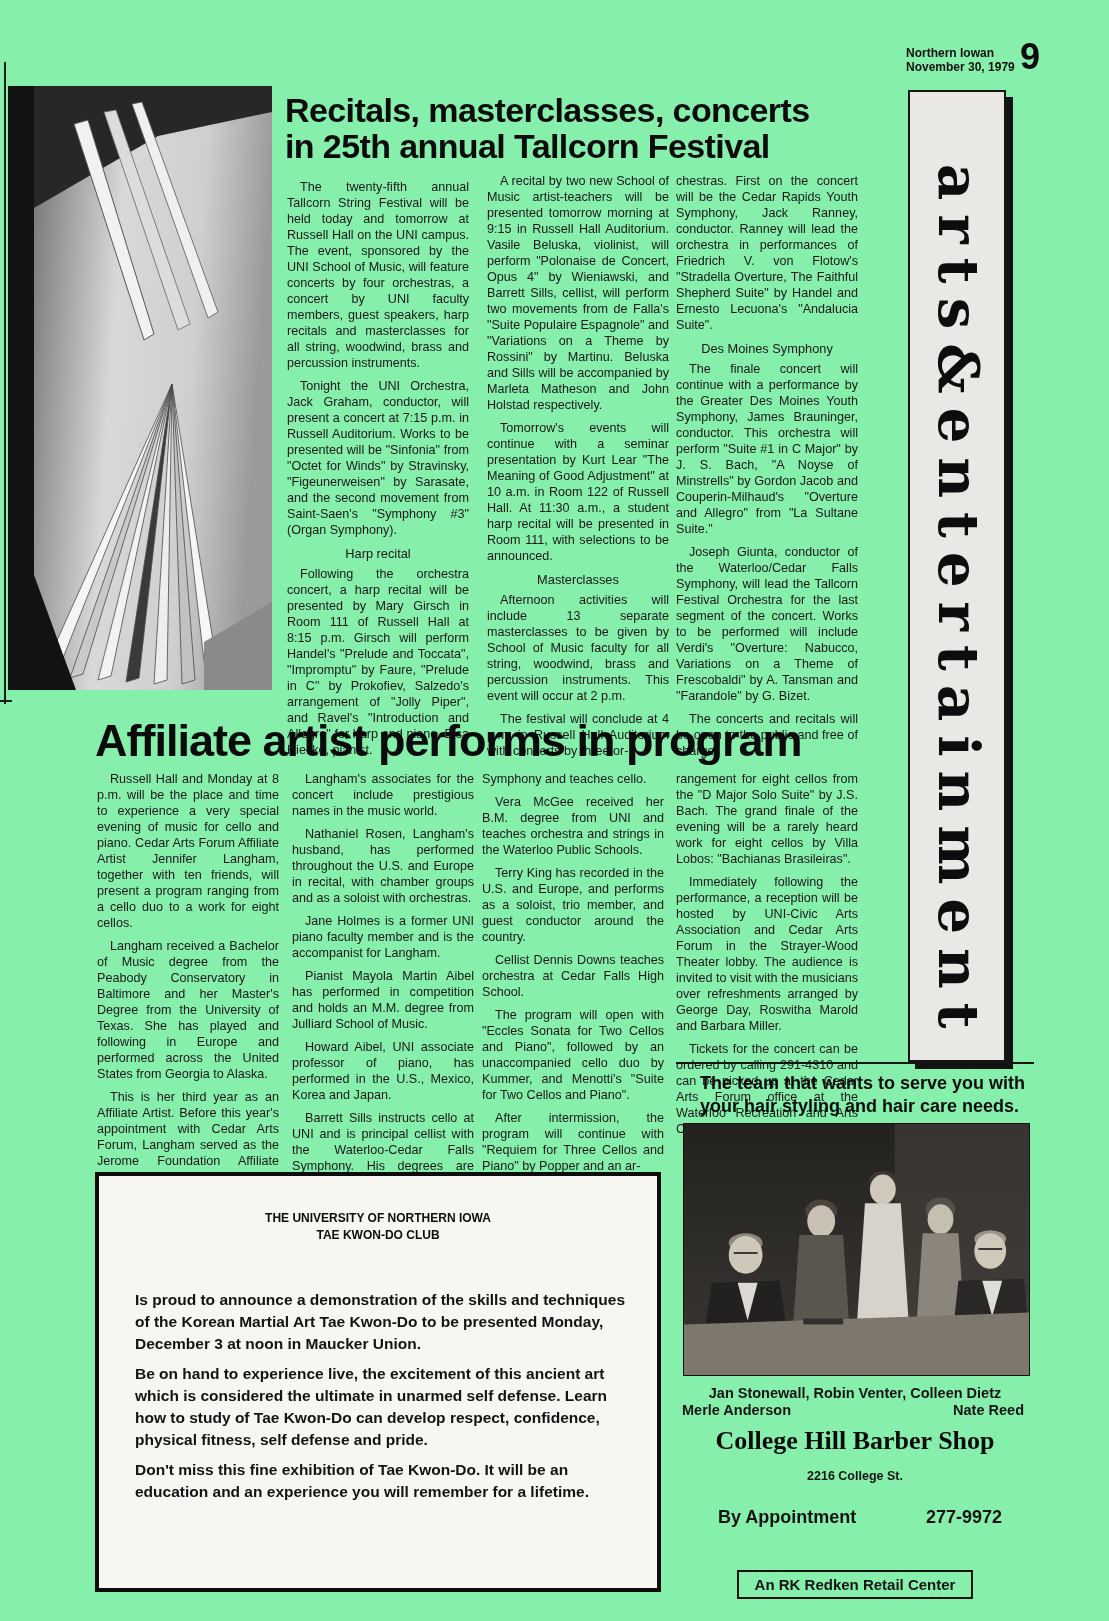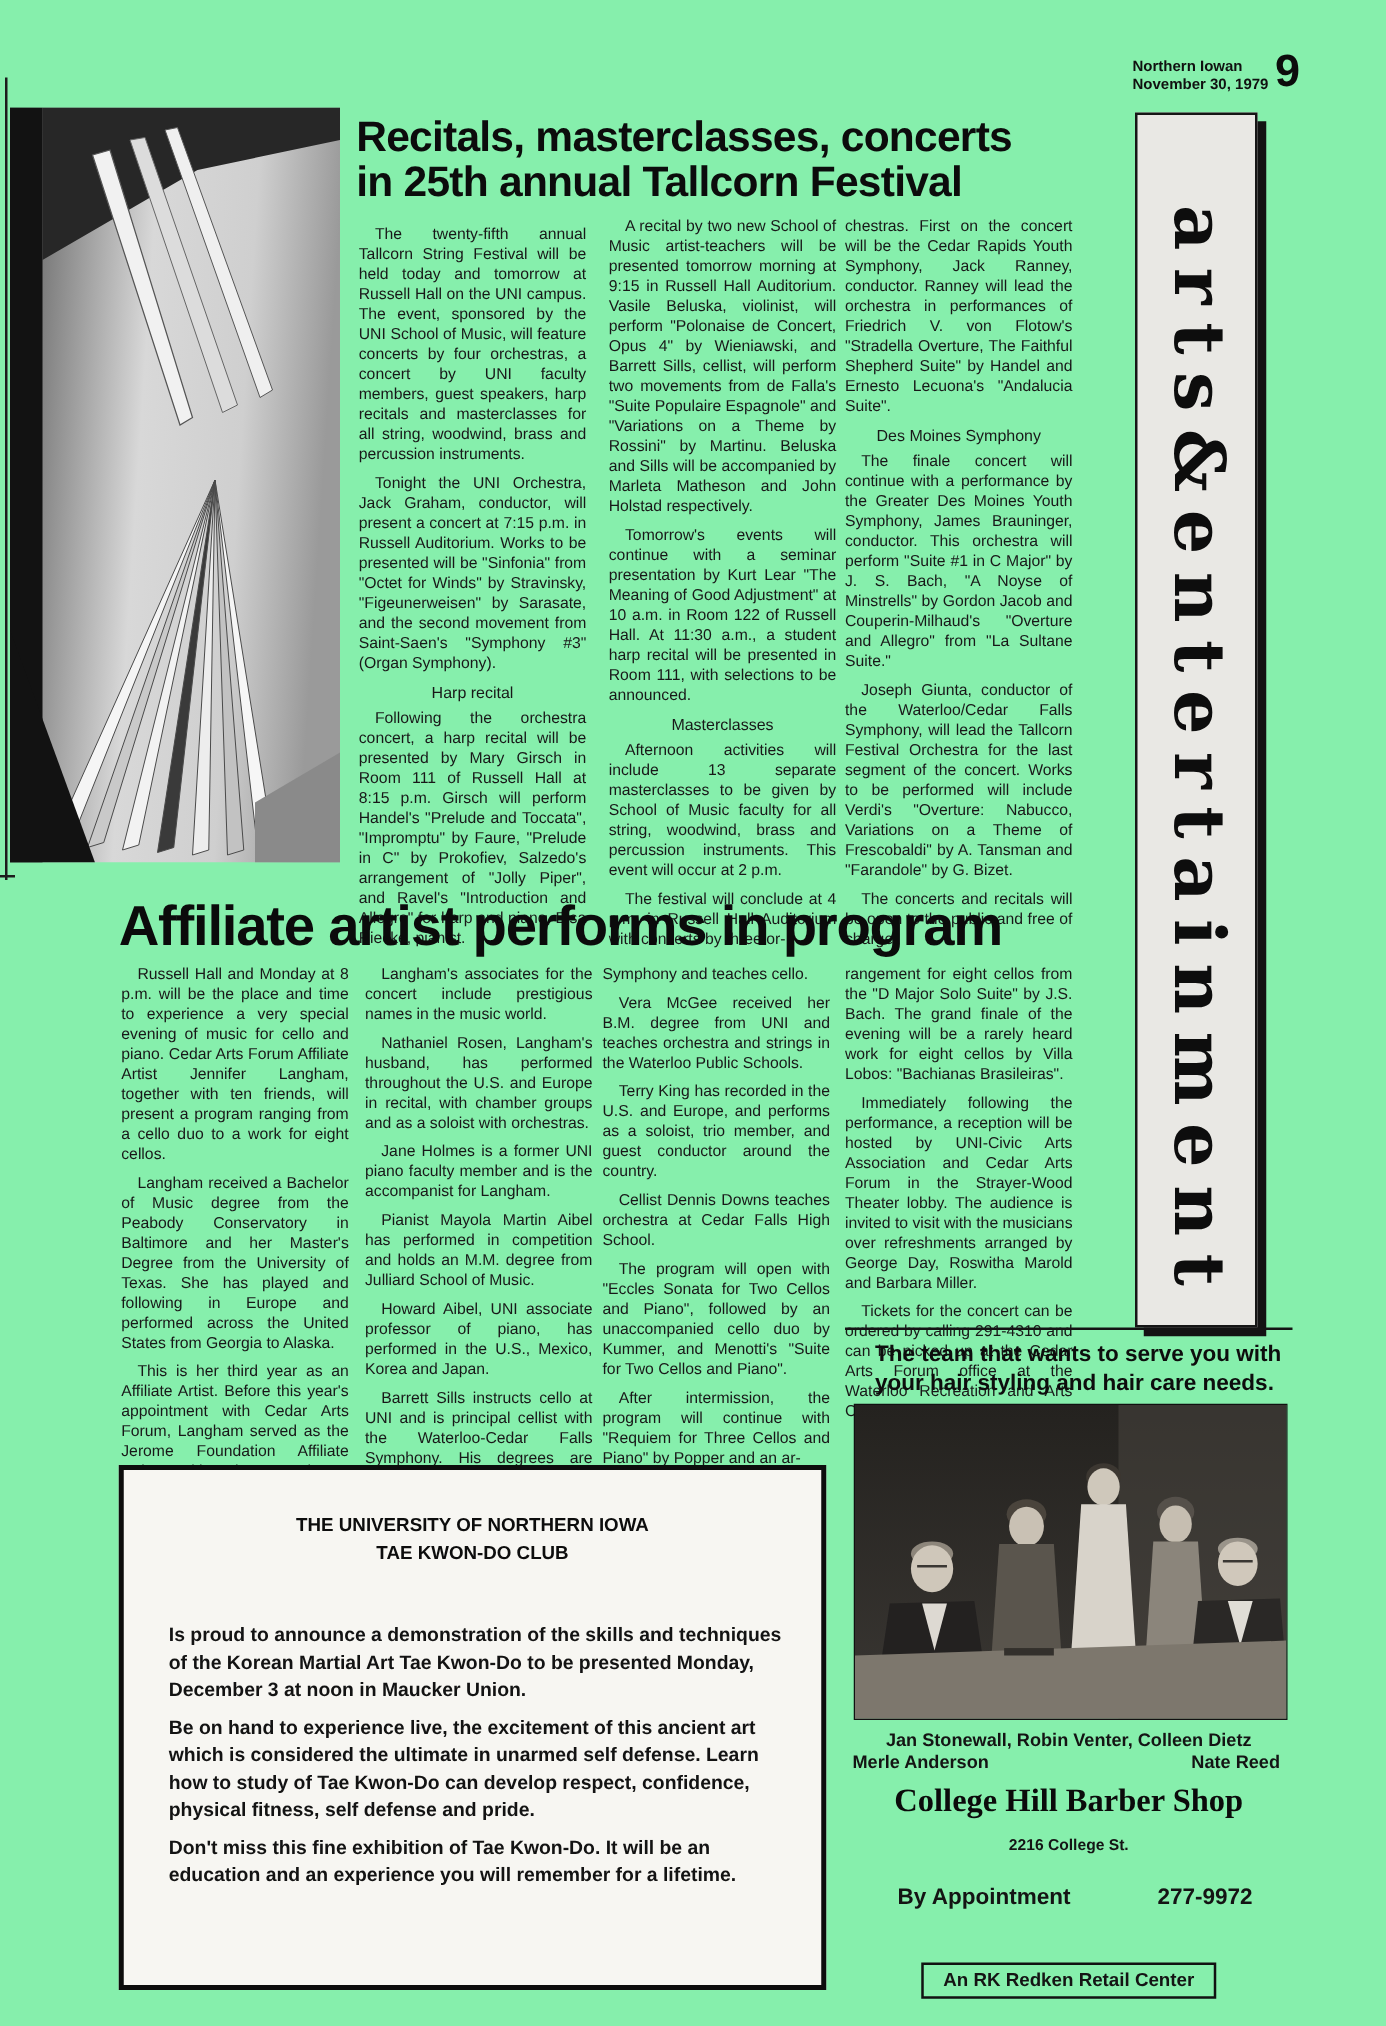--- a/index.html
+++ b/index.html
@@ -42,21 +42,21 @@
             padding-top:3px; font-style:italic; font-weight:bold; font-size:22px; color:#0d0d0d; }
   .head2 { position:absolute; left:95px; top:718px; width:845px; font-weight:bold;
            font-size:45px; letter-spacing:-1px; line-height:1; color:#0b0b0b; }
   .a2c1 { left:97px;  top:772px; }
   .a2c2 { left:292px; top:772px; }
   .a2c3 { left:482px; top:772px; }
   .a2c4 { left:676px; top:772px; }
   
   .tkd { position:absolute; left:95px; top:1172px; width:566px; height:420px;
          border:4px solid #0d0d0d; background:#f7f6f2; }
-  .tkd .ttl { text-align:center; font-weight:bold; font-size:15px; line-height:1.45;
+  .tkd .ttl { text-align:center; font-weight:bold; font-size:12px; line-height:1.45;
               margin-top:34px; color:#0d0d0d; }
   .tkd p { font-weight:bold; font-size:15.5px; line-height:1.42; color:#131313;
            margin:8px 26px 0 36px; }
   .tkd p.first { margin-top:44px; }
   
   .barber { position:absolute; left:676px; top:1062px; width:358px; height:552px;
             border-top:2px solid #141414; }
   .barber .tagline { margin:8px 0 0 24px; width:330px; font-weight:bold; font-size:18px;
                      line-height:1.25; color:#0d0d0d; }
   .barber .bphoto { margin:6px 0 0 7px; width:347px; height:253px; border:1px solid #111; }

